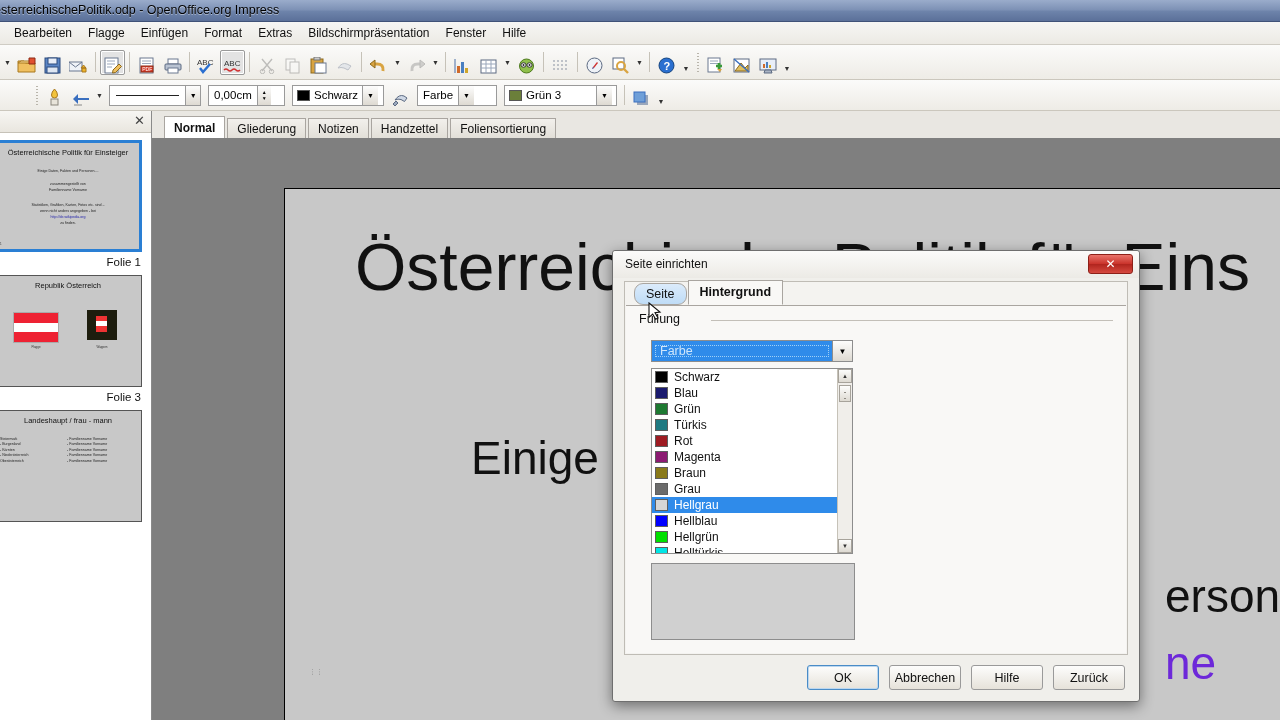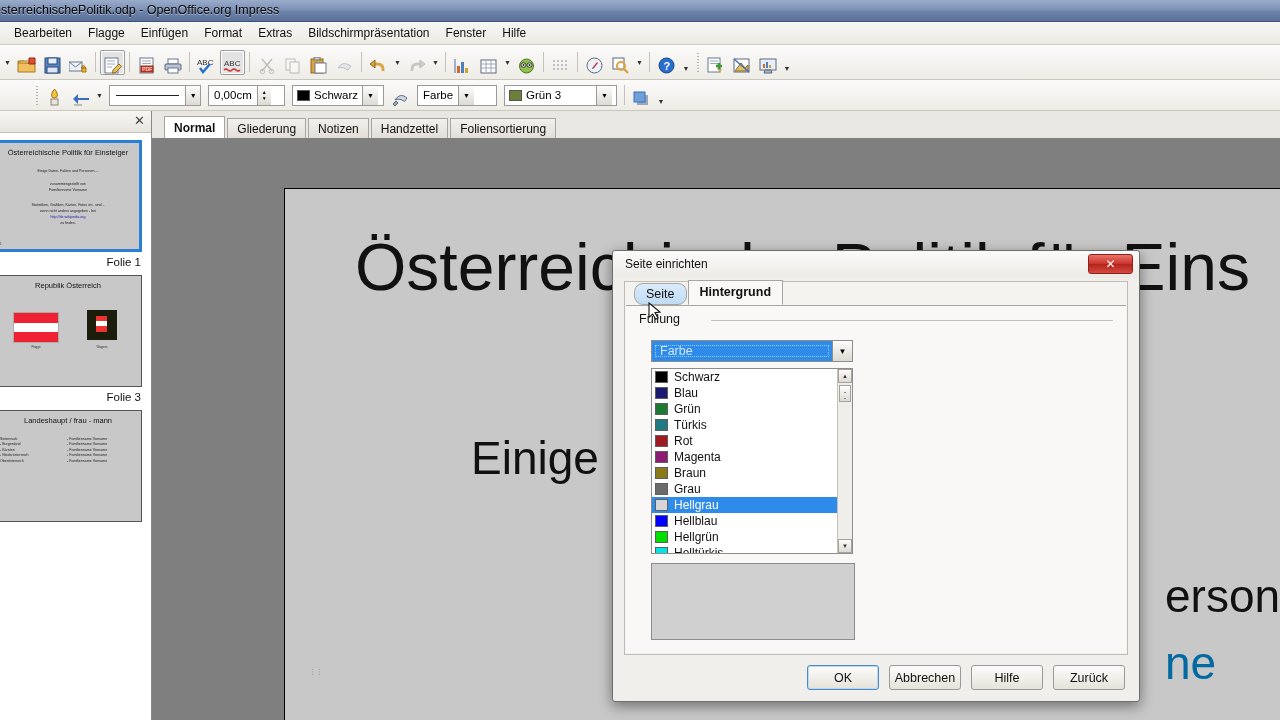--- a/index.html
+++ b/index.html
@@ -110,21 +110,21 @@
          background:linear-gradient(to bottom,#f2f0ec,#e2dfd8);
          border:1px solid #a9a5a0; border-bottom:none; margin-right:2px; color:#111; }
   .vtab.active{ background:#fff; font-weight:bold; height:22px; padding-top:4px; }
   .canvasbg{ position:absolute; left:0; top:27px; right:0; bottom:0; background:#7f7f7f; }
   .slidearea{ position:absolute; left:132px; top:50px; width:1000px; height:560px;
               background:#c8c8c8; border:1px solid #000; overflow:hidden; }
   .slide-title{ position:absolute; left:70px; top:40px; font-size:66px;
                 color:#111; white-space:nowrap; font-family:"Liberation Sans", sans-serif; }
   .slide-sub1{ position:absolute; left:186px; top:242px; font-size:46px; color:#111; white-space:nowrap; }
   .slide-sub2{ position:absolute; left:880px; top:380px; font-size:46px; color:#111; }
-  .slide-sub3{ position:absolute; left:880px; top:447px; font-size:46px; color:#0369a1; }
+  .slide-sub3{ position:absolute; left:880px; top:447px; font-size:46px; color:#6d28d9; }
   .hdots{ position:absolute; left:905px; top:116px; font-size:7px; color:#888; letter-spacing:2px; }
   .vdots{ position:absolute; left:157px; top:530px; font-size:7px; color:#888; }
 
   
   .dialog{
     position:absolute; left:612px; top:250px; width:528px; height:452px;
     background:#f0efeb; border:1px solid #6f6f6f; border-radius:3px;
     box-shadow:0 4px 14px rgba(0,0,0,.45);
   }
   .dlg-title{ position:relative; height:27px; padding:6px 5px 0 12px; font-size:12px; color:#111;

